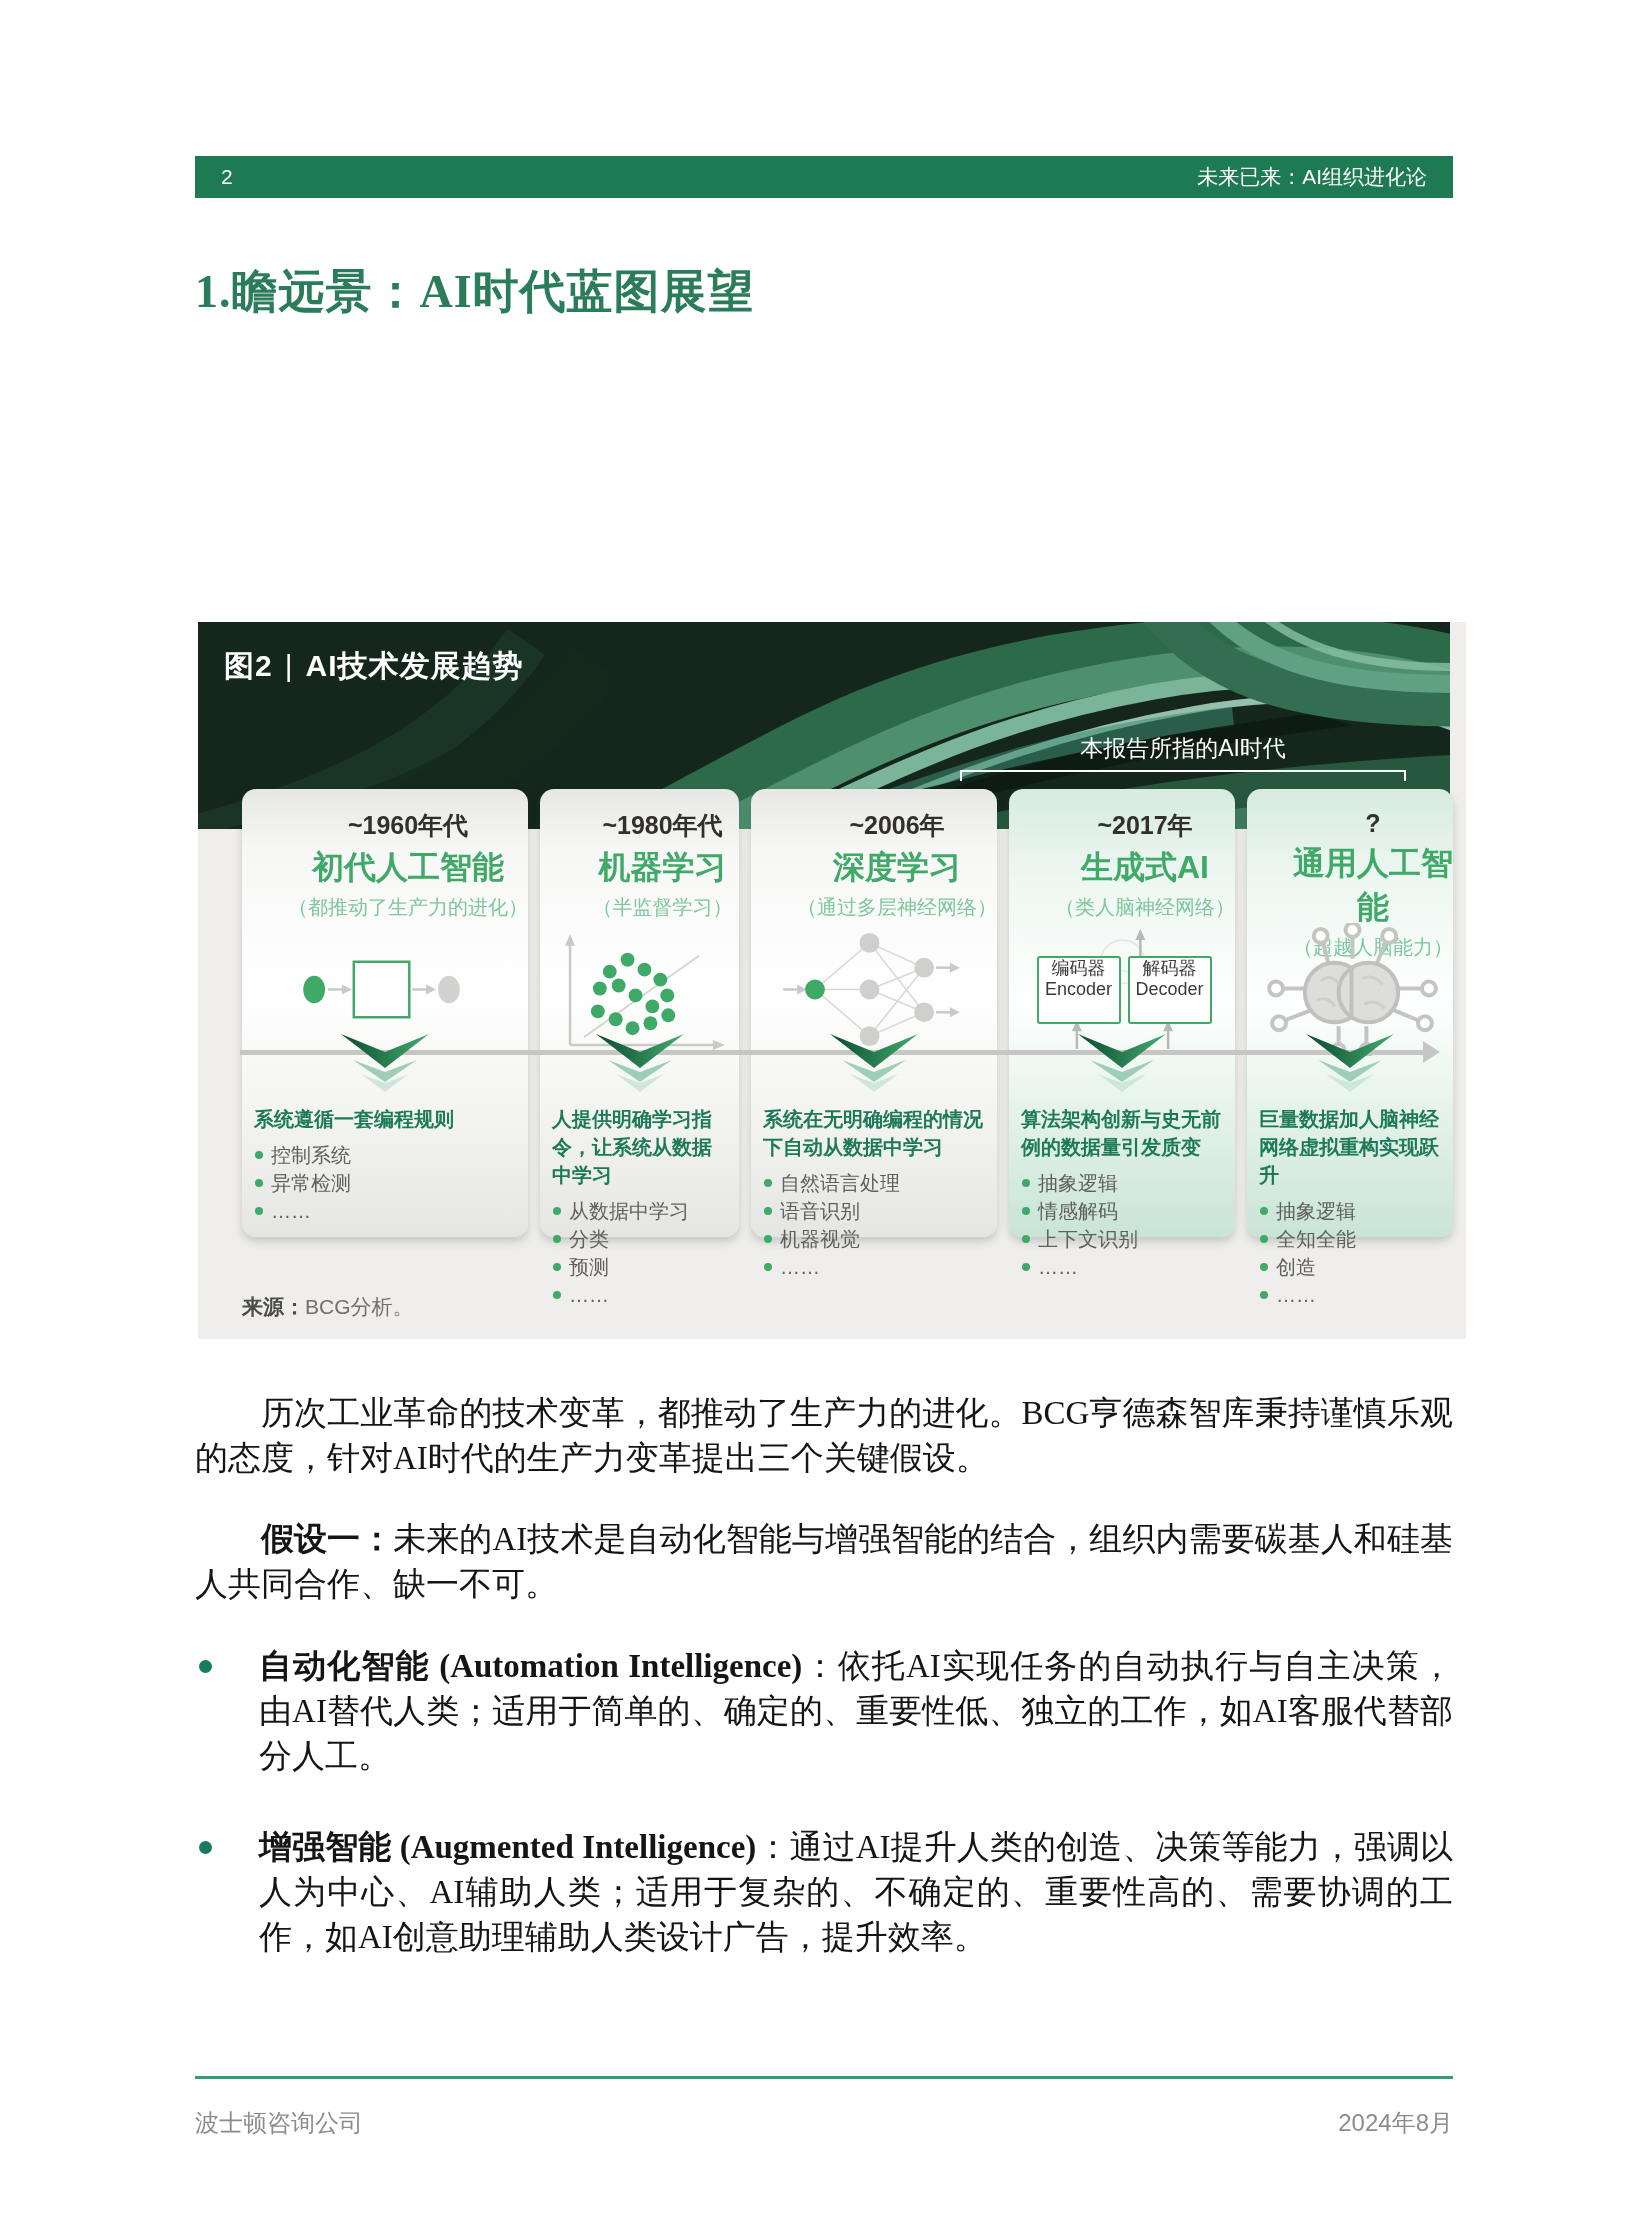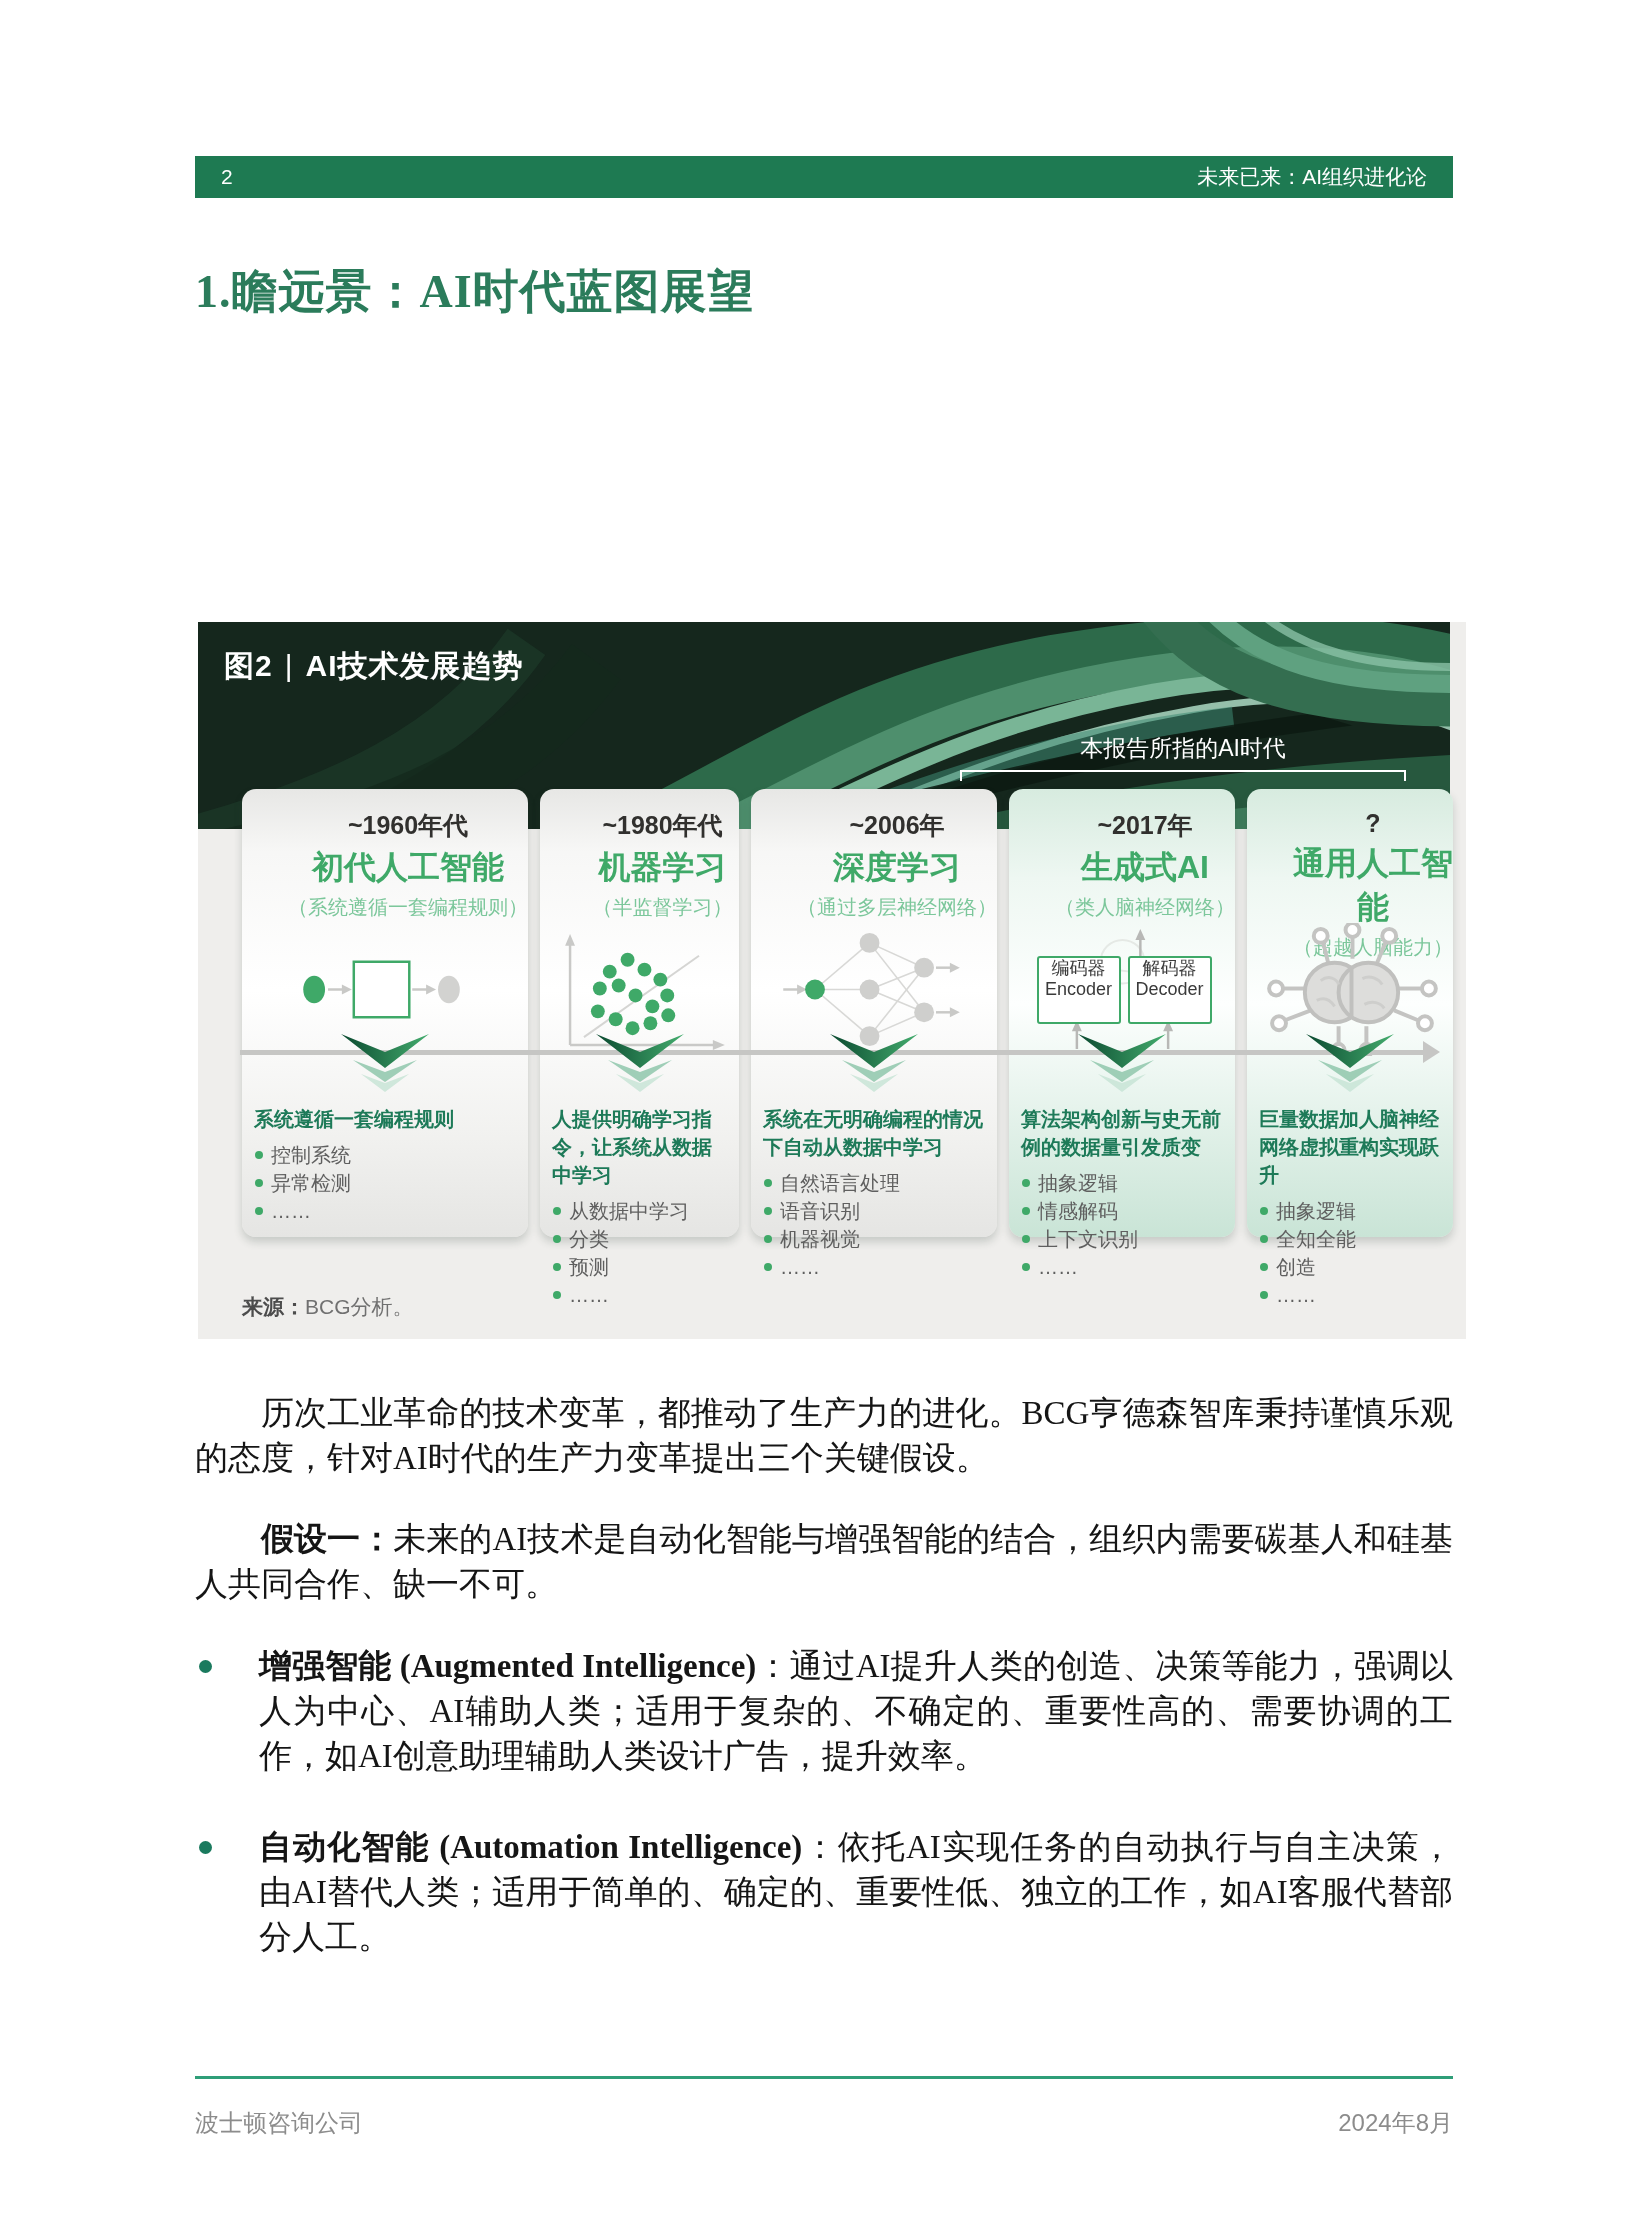--- a/index.html
+++ b/index.html
@@ -125,21 +125,21 @@
 
     <div class="era-note">本报告所指的AI时代</div>
     <div class="era-bracket"></div>
 
     <div class="cards">
 
       <article class="card gray">
         <div class="c-head">
           <div class="c-period">~1960年代</div>
           <div class="c-name">初代人工智能</div>
-          <div class="c-sub">（系统遵循一套编程规则）</div>
+          <div class="c-sub">（都推动了生产力的进化）</div>
         </div>
         <div class="c-icon">
           <svg width="199" height="109" viewBox="0 0 200 110">
             <ellipse cx="28" cy="55" rx="11" ry="14" fill="#3fa968"></ellipse>
             <line x1="42" y1="55" x2="58" y2="55" stroke="#c9c9c7" stroke-width="2.5"></line>
             <path d="M56,50 L66,55 L56,60 Z" fill="#c9c9c7"></path>
             <rect x="68" y="27" width="56" height="56" fill="#ffffff" stroke="#3fa968" stroke-width="2.5"></rect>
             <line x1="127" y1="55" x2="143" y2="55" stroke="#c9c9c7" stroke-width="2.5"></line>
             <path d="M141,50 L151,55 L141,60 Z" fill="#c9c9c7"></path>
             <ellipse cx="164" cy="55" rx="11" ry="14" fill="#d2d2d0"></ellipse>
@@ -385,22 +385,22 @@
     </div>
 
     <div class="source"><b>来源：</b><span>BCG分析。</span></div>
   </figure>
 
   <p class="body-p p2">历次工业革命的技术变革，都推动了生产力的进化。BCG亨德森智库秉持谨慎乐观的态度，针对AI时代的生产力变革提出三个关键假设。</p>
 
   <p class="body-p p3"><b>假设一：</b><span>未来的AI技术是自动化智能与增强智能的结合，组织内需要碳基人和硅基人共同合作、缺一不可。</span></p>
 
   <ul class="main-list">
+    <li><b>自动化智能 (Automation Intelligence)</b><span>：依托AI实现任务的自动执行与自主决策，由AI替代人类；适用于简单的、确定的、重要性低、独立的工作，如AI客服代替部分人工。</span></li>
     <li><b>增强智能 (Augmented Intelligence)</b><span>：通过AI提升人类的创造、决策等能力，强调以人为中心、AI辅助人类；适用于复杂的、不确定的、重要性高的、需要协调的工作，如AI创意助理辅助人类设计广告，提升效率。</span></li>
-    <li><b>自动化智能 (Automation Intelligence)</b><span>：依托AI实现任务的自动执行与自主决策，由AI替代人类；适用于简单的、确定的、重要性低、独立的工作，如AI客服代替部分人工。</span></li>
   </ul>
 
   <footer class="pagefoot">
     <div class="footline"></div>
     <div class="footrow">
       <span>波士顿咨询公司</span>
       <span>2024年8月</span>
     </div>
   </footer>
 

